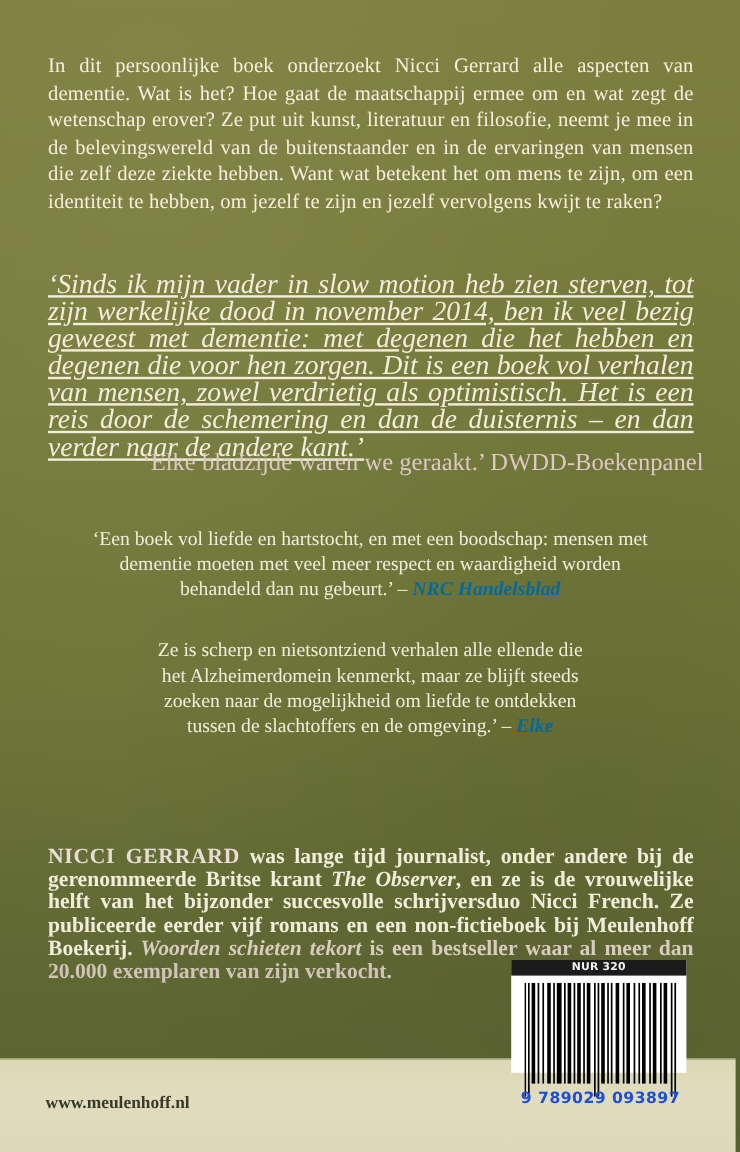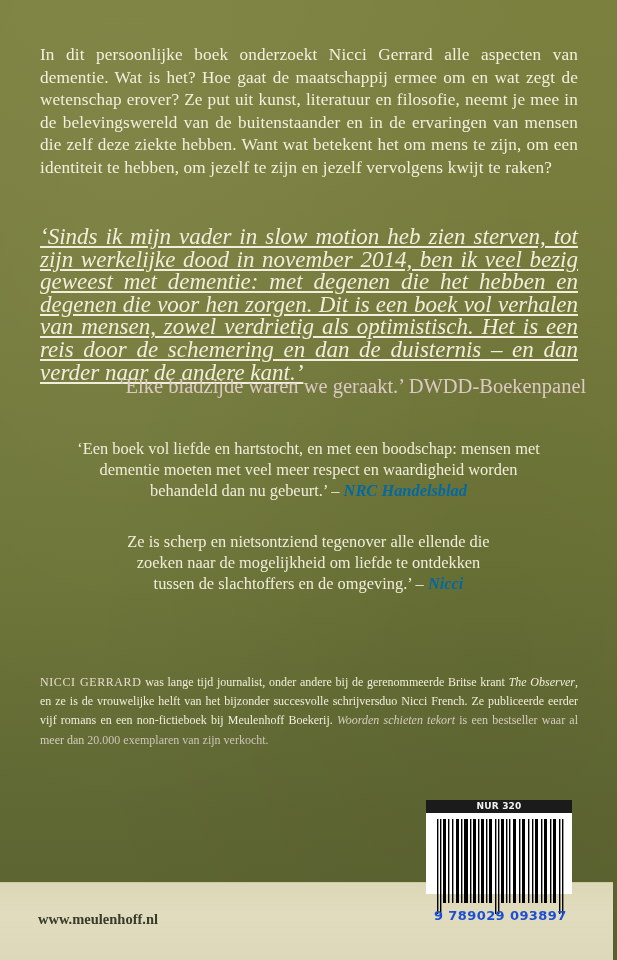--- a/index.html
+++ b/index.html
@@ -46,25 +46,26 @@
     position: absolute; left: 0; width: 617px;
     text-align: center;
     font-family: "Liberation Serif", serif;
     font-size: 16.4px; line-height: 21px;
     color: #f1eddb;
   }
   .review .src { font-style: italic; color: #0369a1; font-weight: bold; }
   .review1 { top: 438px; }
   .review2 { top: 531px; }
   .bio {
-    top: 673px;
+    top: 704px;
     font-family: "Liberation Serif", serif;
-    font-size: 12px; line-height: 19.2px;
+    font-size: 18px; line-height: 19.2px;
     text-align: justify; text-align-last: left;
     color: #f1eddb;
+    font-weight: bold;
   }
   .bio .caps { letter-spacing: 0.6px; color: #e8ddd3; }
   .bio .it { font-style: italic; }
   .bio .fade { color: #d6cdbf; }
   .bio .fade2 { color: #cfc4b8; }
   .beige {
     position: absolute; left: 0; top: 882px; width: 613px; height: 78px;
     background: linear-gradient(180deg, #dcd8b7 0%, #e0dcbd 40%, #dcd8b9 100%);
     border-top: 1px solid #cfcb9f;
   }
@@ -108,25 +109,26 @@
 </div>
 
 <div class="review review1">
   <div style="width:480px;margin:0 auto;">
     <span>‘Een boek vol liefde en hartstocht, en met een boodschap: mensen met dementie moeten met veel meer respect en waardigheid worden behandeld dan nu gebeurt.’ –</span>
     <span class="src">NRC Handelsblad</span>
   </div>
 </div>
 
 <div class="review review2">
-  <div>Ze is scherp en nietsontziend tegenover alle ellende die</div>
+  <div>Ze is scherp en nietsontziend verhalen alle ellende die</div>
+  <div>het Alzheimerdomein kenmerkt, maar ze blijft steeds</div>
   <div>zoeken naar de mogelijkheid om liefde te ontdekken</div>
   <div>
     <span>tussen de slachtoffers en de omgeving.’ –</span>
-    <span class="src">Nicci</span>
+    <span class="src">Elke</span>
   </div>
 </div>
 
 <p class="block bio" style="margin:0"><span class="caps">NICCI GERRARD</span><span> was lange tijd journalist, onder andere bij de gerenommeerde Britse krant </span><span class="it">The Observer</span><span>, en ze is de vrouwelijke helft van het bijzonder succesvolle schrijversduo Nicci French. Ze publiceerde eerder vijf romans en een non-fictieboek bij Meulenhoff Boekerij. </span><span class="it fade">Woorden schieten tekort</span><span class="fade"> is een bestseller waar al meer dan </span><span class="fade2">20.000 exemplaren van zijn verkocht.</span></p>
 
 <div class="beige"></div>
 
 <div class="url">www.meulenhoff.nl</div>
 
 <div class="barcode-box">

